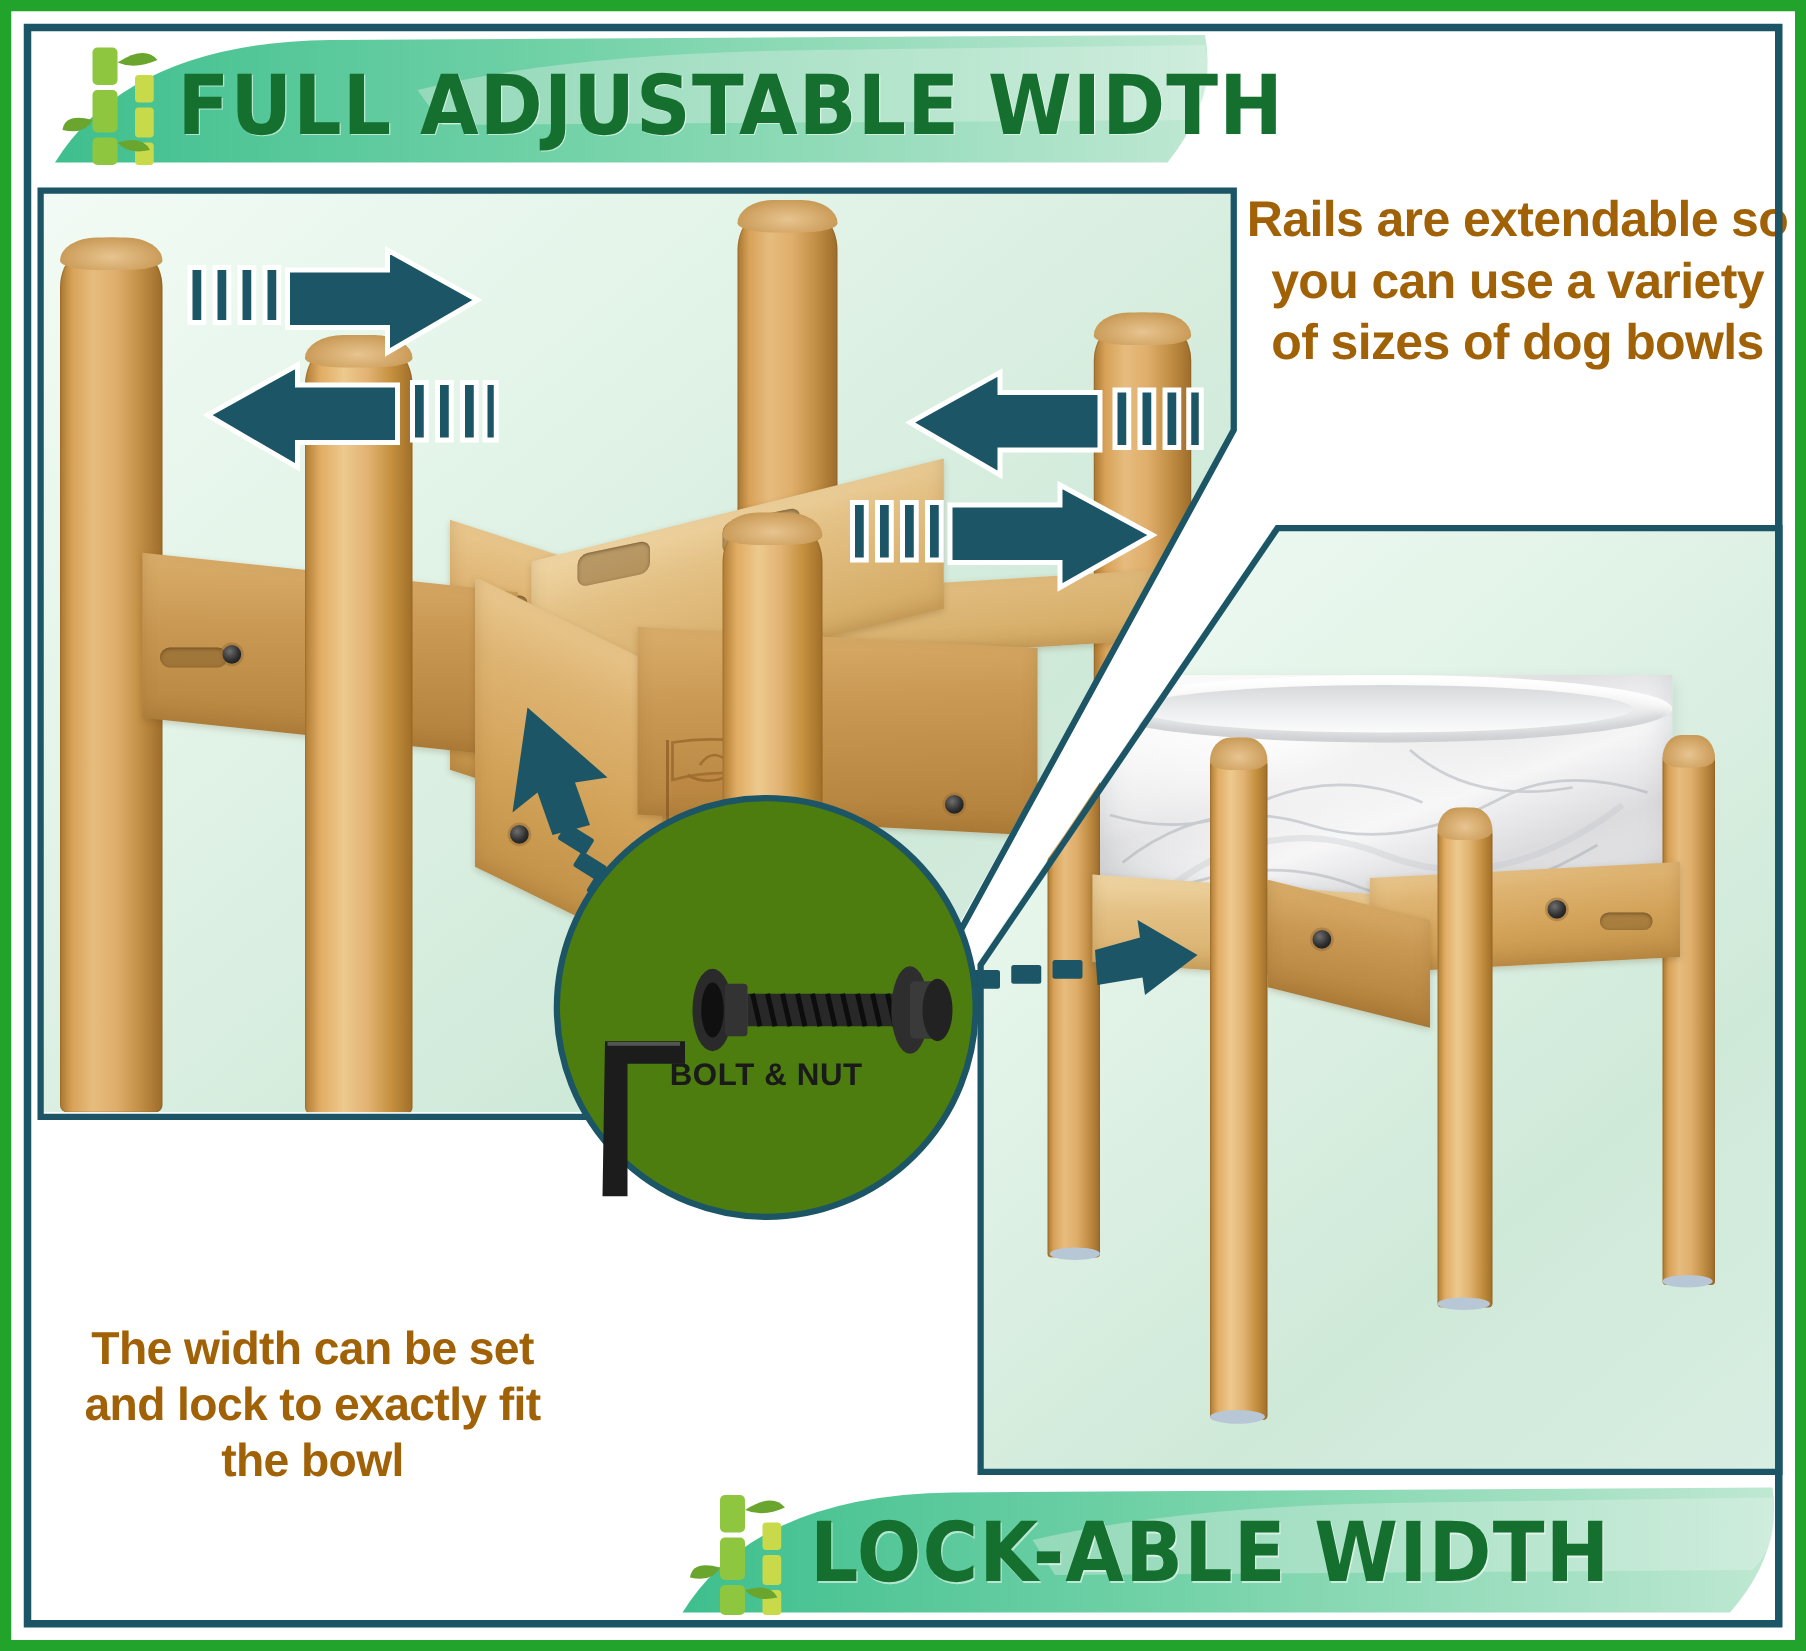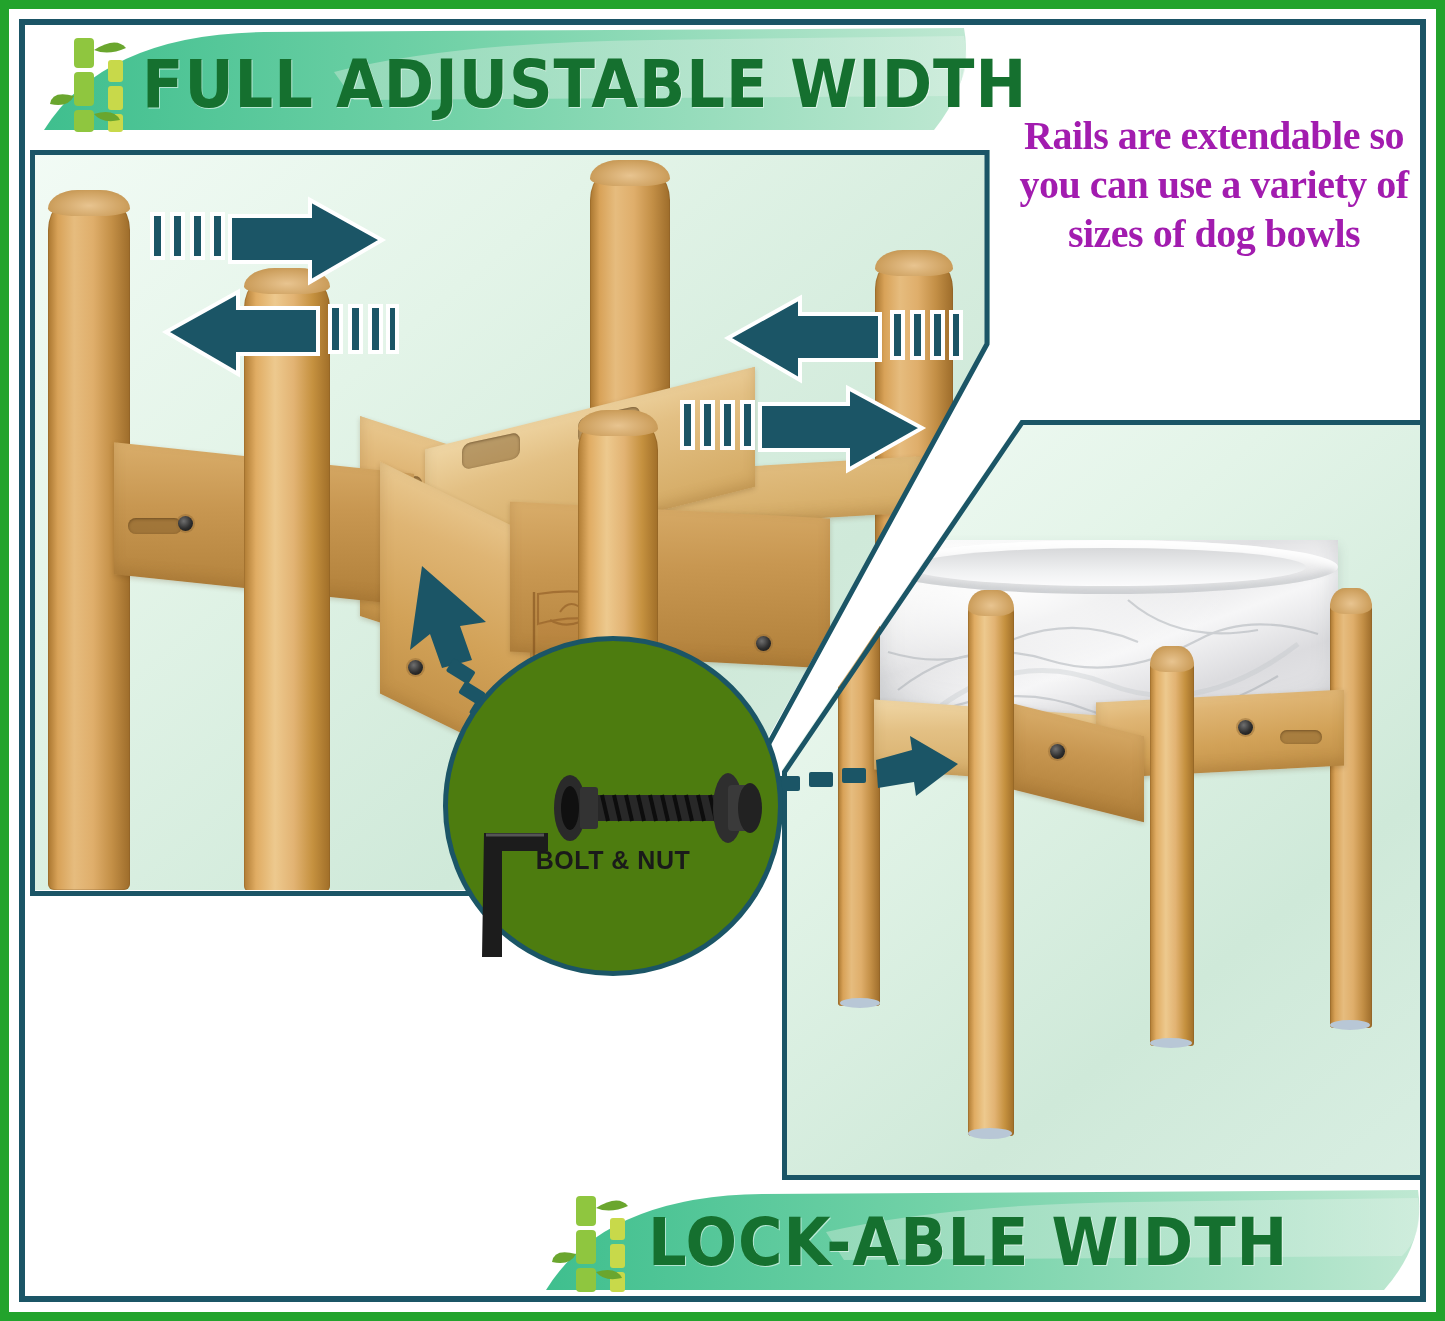--- a/index.html
+++ b/index.html
@@ -156,26 +156,27 @@
     position:absolute;left:0;right:0;top:205px;text-align:center;
     font-family:"Liberation Sans", sans-serif;
     font-weight:bold;font-size:25px;letter-spacing:.5px;color:#1a1a1a;
   }
   .hexkey{position:absolute;left:22px;top:140px;width:120px;height:180px;}
   .boltart{position:absolute;left:96px;top:112px;width:230px;height:110px;}
 
   
   .body-copy{
     position:absolute;
-    font-family:Liberation Serif, serif;
+    font-family:Liberation Sans, sans-serif;
     font-weight:bold;
-    color:#a21caf;
+    color:#a16207;
     line-height:1.22;
     text-align:center;
     letter-spacing:-0.5px;
+    margin-top:40px;
   }
   #copy-right{left:996px;top:112px;width:436px;font-size:40px;}
   #copy-left{left:40px;top:1016px;width:420px;font-size:37px;}
 </style>
 </head>
 <body>
 
 <div id="page">
 
   <div class="panel" id="panel-main">
@@ -407,16 +408,17 @@
         <rect x="60" y="82" width="15" height="20" rx="3" fill="#c8d94a"></rect>
         <path d="M46 18 q22 -14 32 -2 q-18 8 -32 2" fill="#6aa62e"></path>
         <path d="M26 64 q-22 -6 -24 8 q18 4 24 -8" fill="#6aa62e"></path>
         <path d="M46 82 q20 -6 26 6 q-18 4 -26 -6" fill="#6aa62e"></path>
       </g>
     </svg>
     <div class="btext">LOCK-ABLE WIDTH</div>
   </div>
 
   <div class="body-copy" id="copy-right">Rails are extendable so you can use a variety of sizes of dog bowls</div>
+  <div class="body-copy" id="copy-left">The width can be set and lock to exactly fit the bowl</div>
 
   <div class="inner-frame"></div>
   <div class="outer-frame"></div>
 </div>
 
 </body></html>

